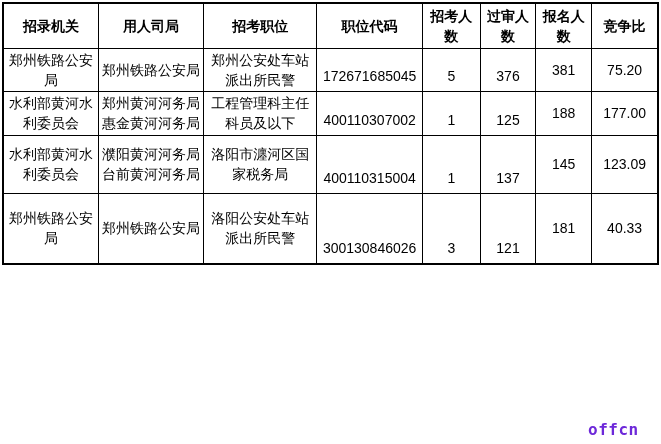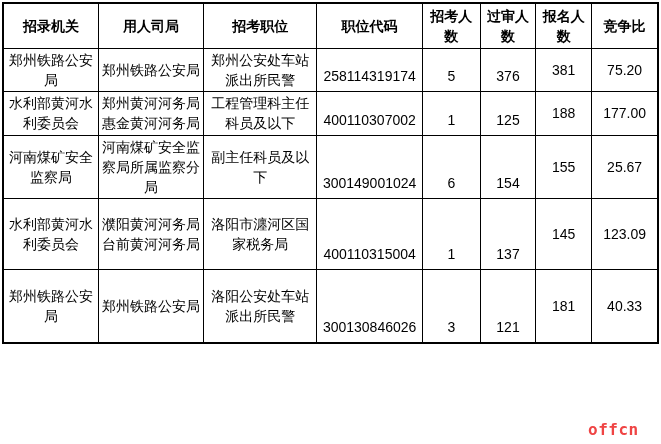--- a/index.html
+++ b/index.html
@@ -47,21 +47,21 @@
   table.stats tbody tr:nth-child(2) { height: 44px; }
   table.stats tbody tr:nth-child(3) { height: 58px; }
   table.stats tbody tr:nth-child(4) { height: 71px; }
   table.stats tbody tr:nth-child(5) { height: 74px; }
   table.stats tbody tr:nth-child(6) { height: 43px; }
   table.stats tbody tr:nth-child(7) { height: 44px; }
   .watermark {
     position: absolute;
     left: 588px;
     top: 421px;
-    color: #ef4444;
+    color: #6d28d9;
     font-weight: bold;
     font-size: 16px;
     line-height: 18px;
     letter-spacing: 0.5px;
     font-family: "DejaVu Sans Mono", monospace;
   }
 </style>
 </head>
 <body>
 
@@ -87,45 +87,35 @@
           <th>过审人数</th>
           <th>报名人数</th>
           <th>竞争比</th>
         </tr>
     </thead>
     <tbody>
         <tr>
           <td>郑州铁路公安局</td>
           <td>郑州铁路公安局</td>
           <td>郑州公安处车站派出所民警</td>
-          <td>258114319174</td>
+          <td>172671685045</td>
           <td>5</td>
           <td>376</td>
           <td>381</td>
           <td>75.20</td>
         </tr>
         <tr>
           <td>水利部黄河水利委员会</td>
           <td>郑州黄河河务局惠金黄河河务局</td>
           <td>工程管理科主任科员及以下</td>
           <td>400110307002</td>
           <td>1</td>
           <td>125</td>
           <td>188</td>
           <td>177.00</td>
-        </tr>
-        <tr>
-          <td>河南煤矿安全监察局</td>
-          <td>河南煤矿安全监察局所属监察分局</td>
-          <td>副主任科员及以下</td>
-          <td>300149001024</td>
-          <td>6</td>
-          <td>154</td>
-          <td>155</td>
-          <td>25.67</td>
         </tr>
         <tr>
           <td>水利部黄河水利委员会</td>
           <td>濮阳黄河河务局台前黄河河务局</td>
           <td>洛阳市瀍河区国家税务局</td>
           <td>400110315004</td>
           <td>1</td>
           <td>137</td>
           <td>145</td>
           <td>123.09</td>

